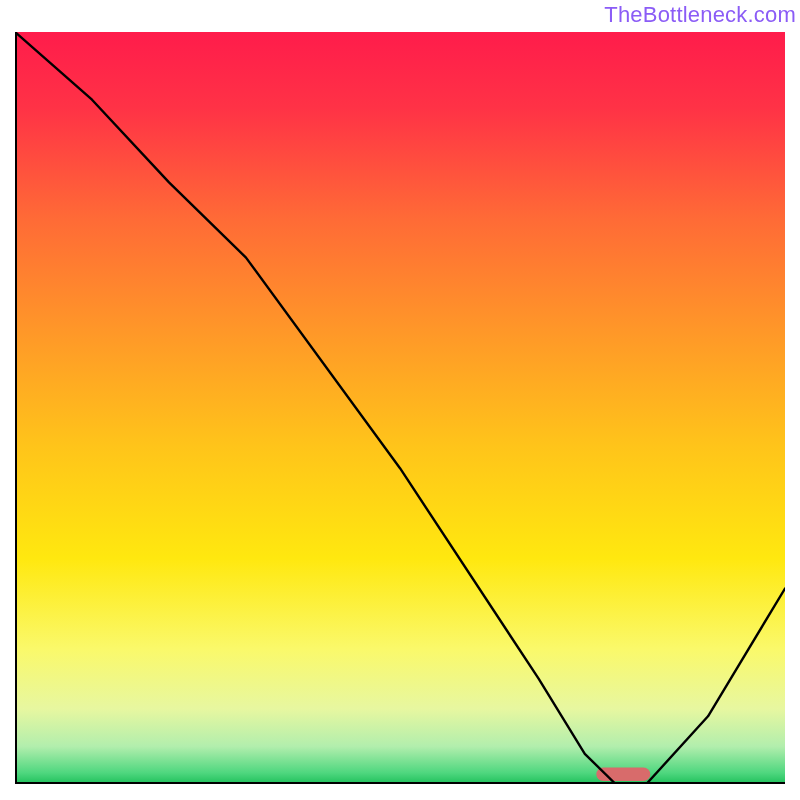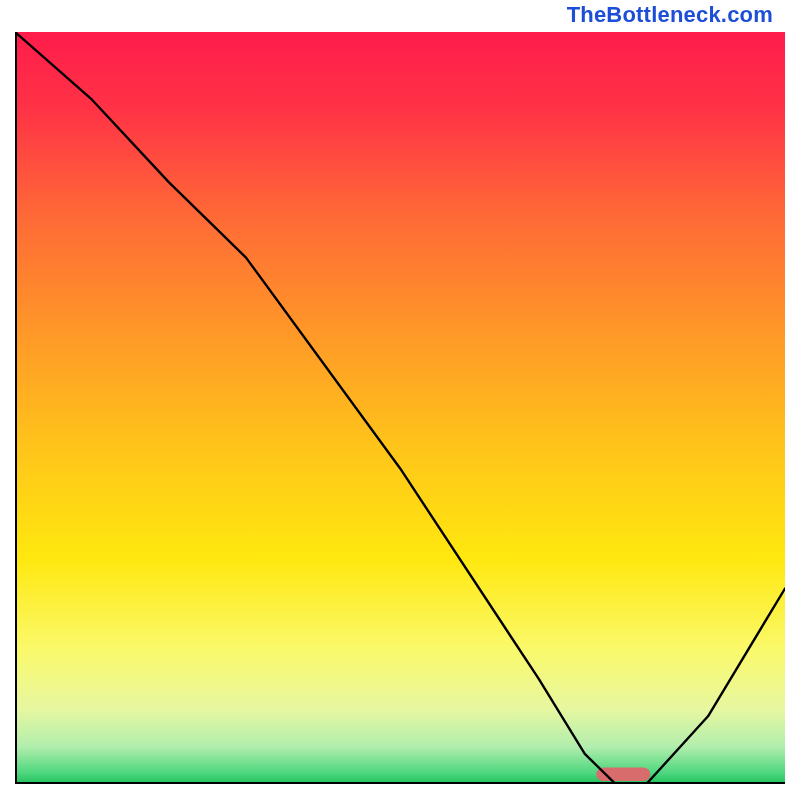--- a/index.html
+++ b/index.html
@@ -7,24 +7,24 @@
     padding: 0;
     width: 800px;
     height: 800px;
     background: #ffffff;
     font-family: Arial, Helvetica, sans-serif;
     overflow: hidden;
   }
   .credit {
     position: absolute;
     top: 2px;
-    right: 27px;
+    right: 4px;
     font-size: 22px;
-    font-weight: 700;
-    color: #1d4ed8;
+    font-weight: 400;
+    color: #8b5cf6;
     letter-spacing: 0.2px;
   }
   .plot-wrap {
     position: absolute;
     left: 15px;
     top: 32px;
     width: 770px;
     height: 752px;
   }
   svg { display: block; }

